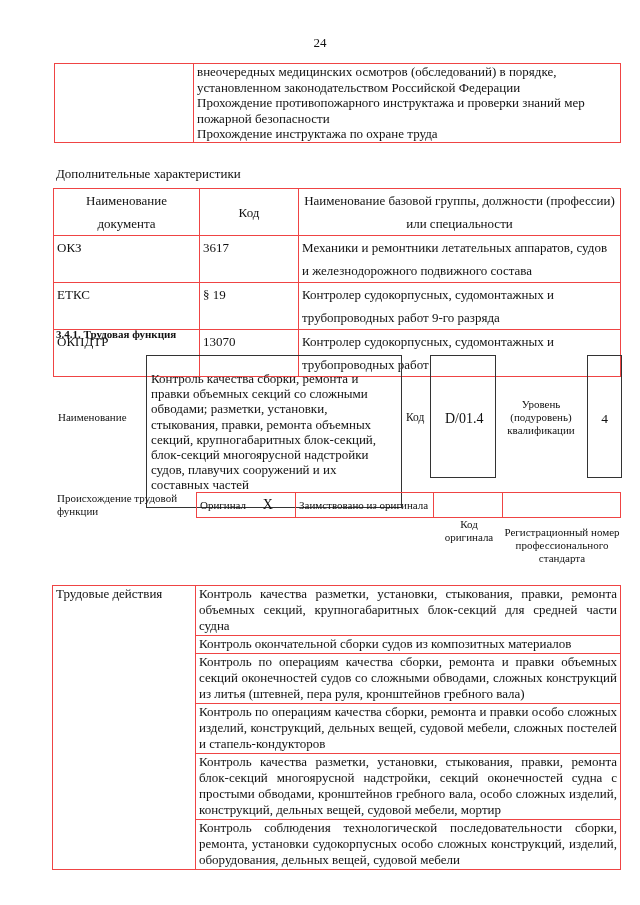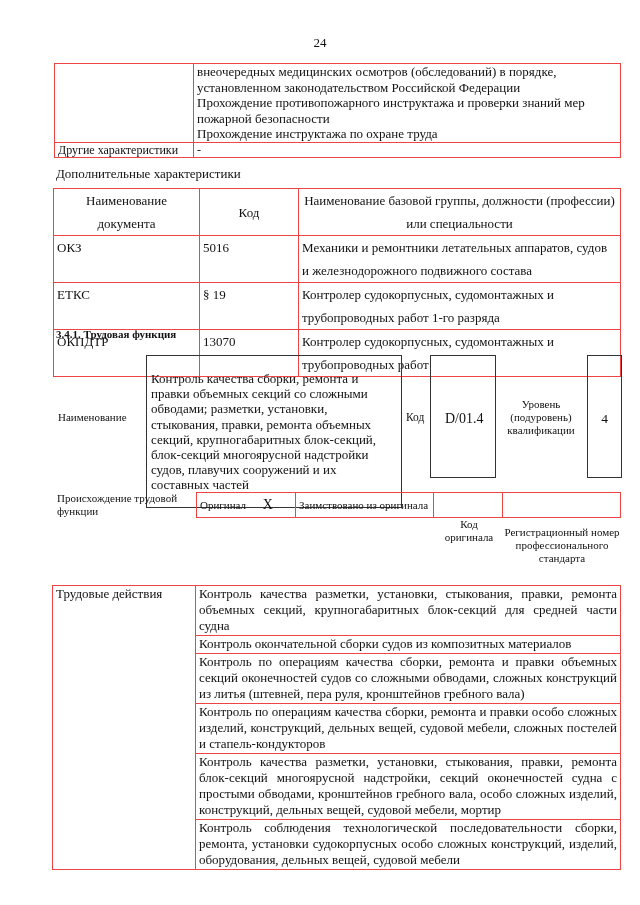--- a/index.html
+++ b/index.html
@@ -65,45 +65,41 @@
 <table class="abs t-top">
   <tbody>
       <tr>
     <td class="c1"></td>
     <td>
       <div>внеочередных медицинских осмотров (обследований) в порядке, установленном законодательством Российской Федерации</div>
       <div>Прохождение противопожарного инструктажа и проверки знаний мер пожарной безопасности</div>
       <div>Прохождение инструктажа по охране труда</div>
     </td>
   </tr>
-  <tr>
-    <td class="c1 small">Другие характеристики</td>
-    <td class="small">-</td>
-  </tr>
 </tbody>
   </table>
 
 <div class="abs section-sub">Дополнительные характеристики</div>
 
 <table class="abs t-add">
   <tbody>
       <tr>
     <td class="h w1">Наименование документа</td>
     <td class="h w2">Код</td>
     <td class="h">Наименование базовой группы, должности (профессии) или специальности</td>
   </tr>
   <tr>
     <td>ОКЗ</td>
-    <td>5016</td>
+    <td>3617</td>
     <td>Механики и ремонтники летательных аппаратов, судов и железнодорожного подвижного состава</td>
   </tr>
   <tr>
     <td>ЕТКС</td>
     <td>§ 19</td>
-    <td>Контролер судокорпусных, судомонтажных и трубопроводных работ 1-го разряда</td>
+    <td>Контролер судокорпусных, судомонтажных и трубопроводных работ 9-го разряда</td>
   </tr>
   <tr>
     <td>ОКПДТР</td>
     <td>13070</td>
     <td>Контролер судокорпусных, судомонтажных и трубопроводных работ</td>
   </tr>
 </tbody>
   </table>
 
 <div class="abs section-title">3.4.1. Трудовая функция</div>

